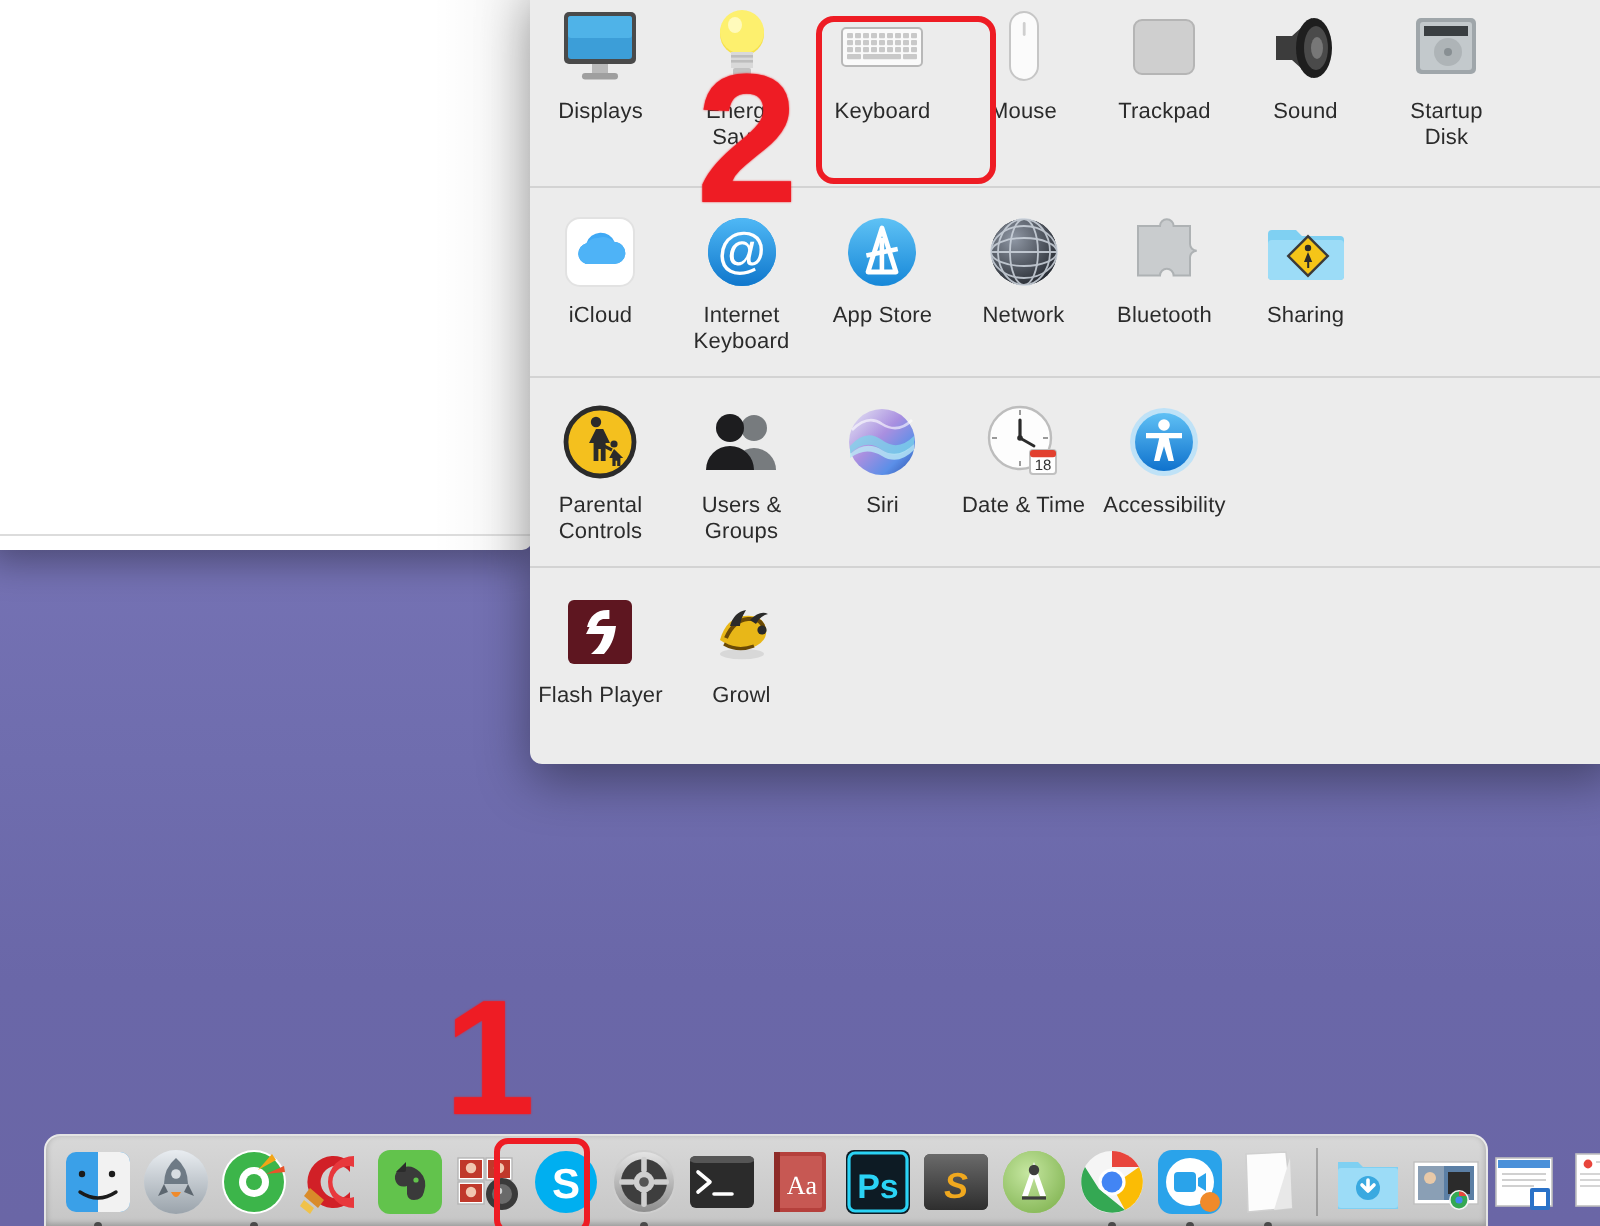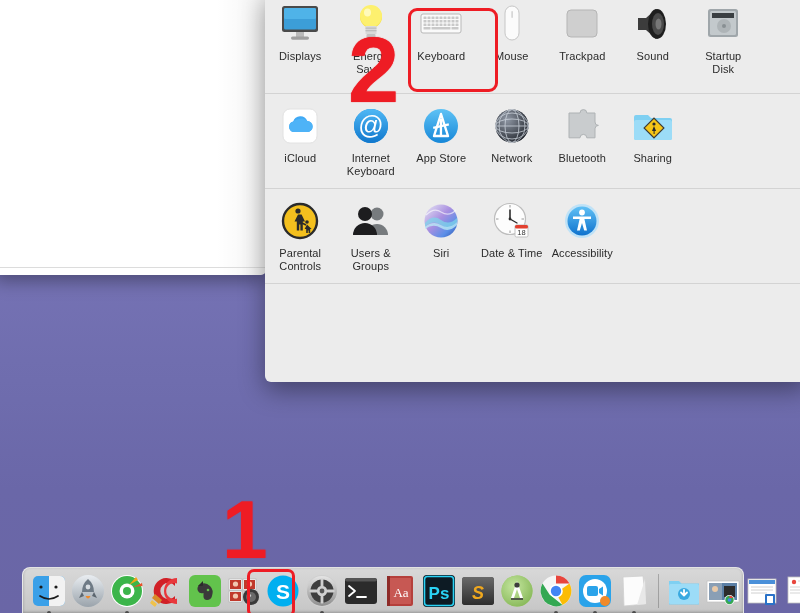--- a/index.html
+++ b/index.html
@@ -463,21 +463,44 @@
             <circle cx="20" cy="11.5" r="2.9" fill="#fff"></circle>
             <path d="M11 15.5 h18 v2.6 h-6.6 l2.6 11.4 h-2.8 l-2.2-7.4 l-2.2 7.4 h-2.8 l2.6-11.4 h-6.6 z" fill="#fff"></path>
           </svg>
         </div>
         <div class="lbl">Accessibility</div>
       </div>
     </div>
 
     <div class="sp-row r4">
 
-
+      <div class="pane">
+        <div class="ico">
+          <svg width="38" height="38" viewBox="0 0 38 38">
+            <rect x="3" y="3" width="32" height="32" rx="3" fill="#5e1620"></rect>
+            <path d="M23 8 c-6 0 -9 3 -10.5 8.5 l4.5 0 c1 -3 2.2 -4 4.2 -4 l2.5 0 l0 -4.5 z M12 20 l9 0 c-1.5 5 -3 7 -6.5 10 l6.5 0 c3.5 -4 5 -7 6 -14 l-13 0 z" fill="#fff"></path>
+          </svg>
+        </div>
+        <div class="lbl">Flash Player</div>
+      </div>
+
+      <div class="pane">
+        <div class="ico">
+          <svg width="40" height="34" viewBox="0 0 40 34">
+            <ellipse cx="20" cy="28" rx="11" ry="2.6" fill="#c9c9c9" opacity=".55"></ellipse>
+            <path d="M9 21 q3 -11 12 -12 q9 -1 11 6 q1 6 -5 9 q-8 4 -18 -3 z" fill="#e8b718"></path>
+            <path d="M12 20 q4 -9 11 -9.5 q7 -.5 8 5" fill="none" stroke="#6b4a05" stroke-width="2"></path>
+            <path d="M14 14 q2 -7 8 -8 q-3 5 -3 8 z" fill="#2b2b2b"></path>
+            <path d="M24 11 q5 -5 9 -3 q-4 1 -6 5 z" fill="#2b2b2b"></path>
+            <circle cx="30" cy="16" r="2.3" fill="#2b2b2b"></circle>
+            <path d="M11 23 q7 4 15 1" fill="none" stroke="#6b4a05" stroke-width="1.6"></path>
+          </svg>
+        </div>
+        <div class="lbl">Growl</div>
+      </div>
     </div>
   </div>
 
   <div class="kbd-highlight"></div>
 
   <div class="marker m2">2</div>
   <div class="marker m1">1</div>
 
   <div class="dock">
 

